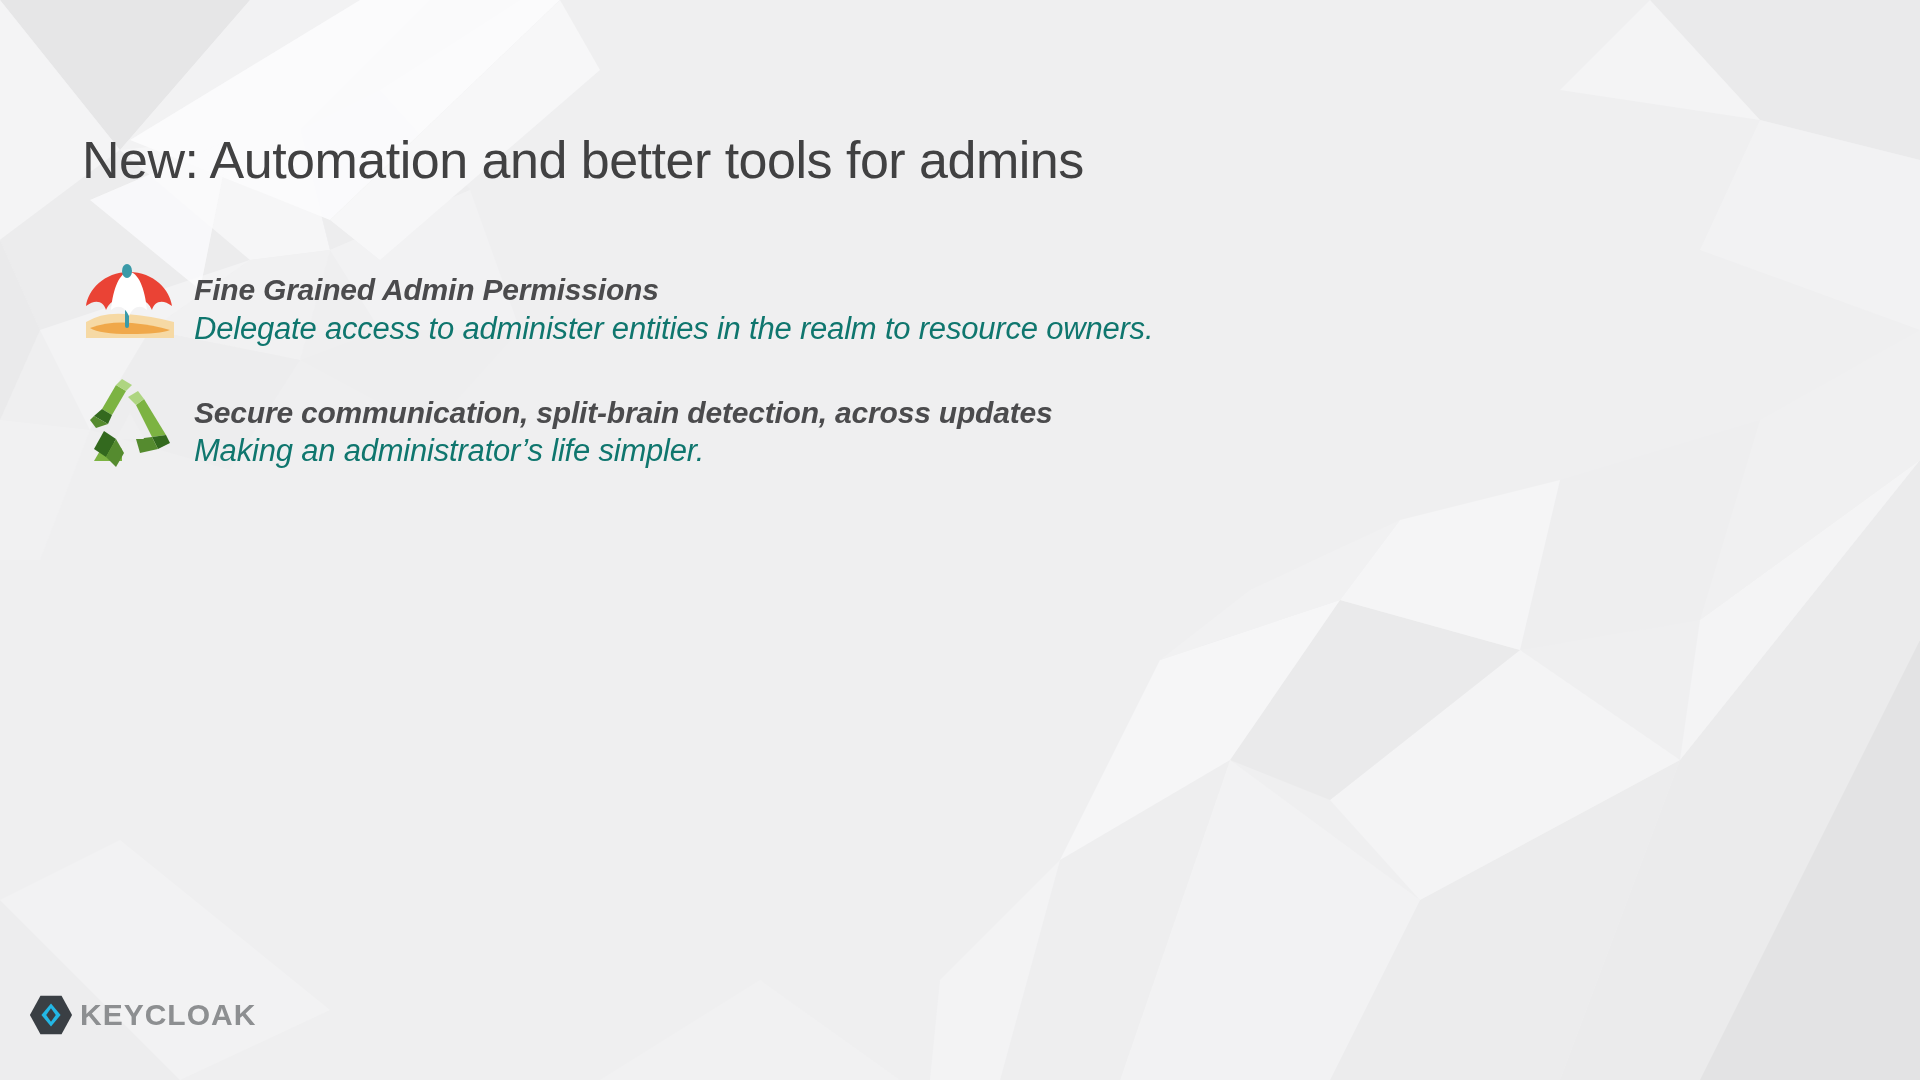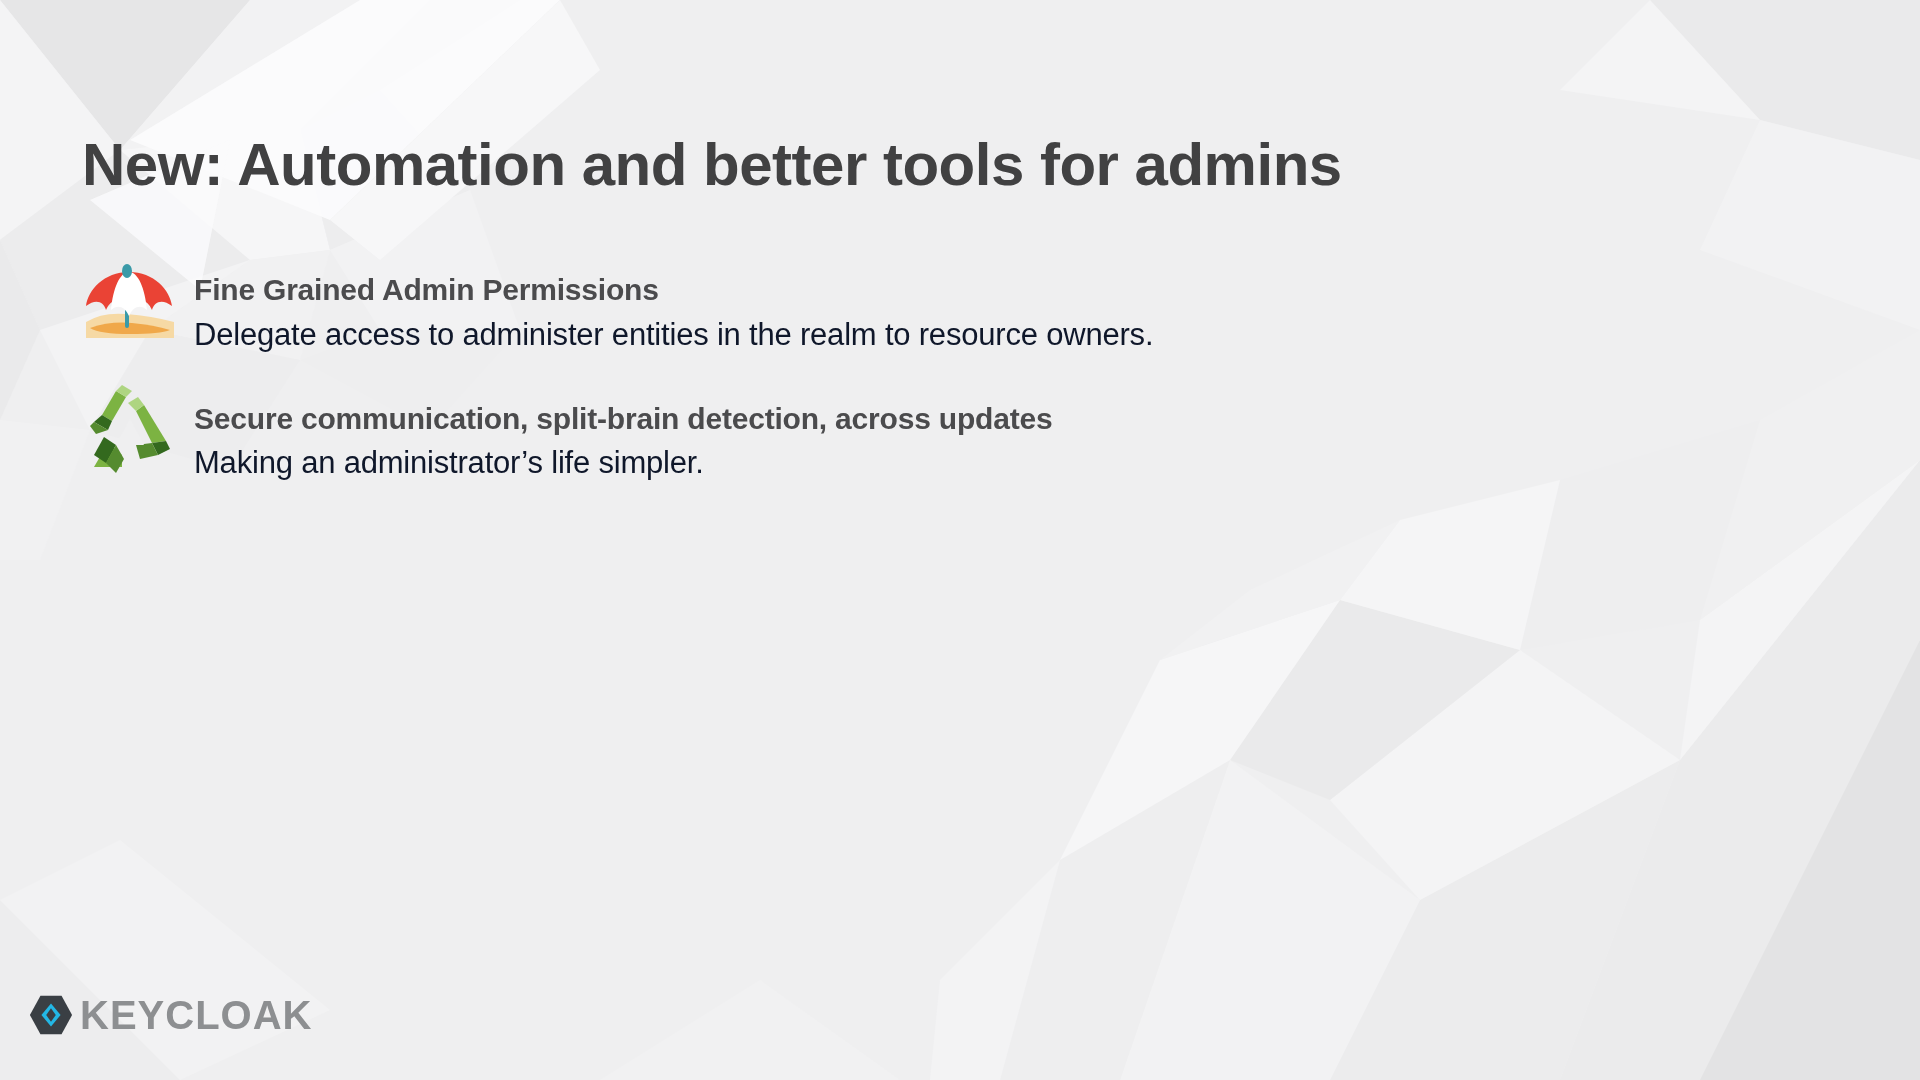--- a/index.html
+++ b/index.html
@@ -15,79 +15,79 @@
     overflow: hidden;
   }
   
   .bg-layer { position: absolute; inset: 0; }
   .bg-layer svg { display: block; width: 1920px; height: 1080px; }
 
   
   .title {
     position: absolute;
     left: 82px; top: 130px;
-    font-size: 60px;
-    font-weight: 700;
+    font-size: 52px;
+    font-weight: 400;
     letter-spacing: -0.5px;
     color: #414142;
     white-space: nowrap;
   }
 
   
   .bullets {
     position: absolute;
     left: 82px; top: 252px;
     width: 1700px;
   }
   .bullet {
     display: flex;
     align-items: flex-start;
     margin-bottom: 26px;
+    font-style: italic;
   }
   .bullet-icon {
     flex: 0 0 auto;
     width: 96px;
     height: 96px;
     margin-right: 16px;
     position: relative;
   }
   .bullet-icon svg { display: block; width: 96px; height: 96px; }
   .bullet-text { padding-top: 20px; }
   .bullet-heading {
     font-size: 30px;
     font-weight: bold;
     color: #4b4b4d;
     line-height: 1.22;
     letter-spacing: -0.2px;
   }
   .bullet-desc {
     font-size: 31px;
     font-weight: 400;
-    color: #0f172a;
+    color: #0f766e;
     line-height: 1.30;
     letter-spacing: -0.2px;
-    margin-top: 6px;
   }
 
   
   .bullet.b1 .bullet-icon { margin-top: -2px; }
   .bullet.b2 { margin-top: 2px; }
   .bullet.b3 { margin-top: 2px; }
 
   
   .footer-logo {
     position: absolute;
     left: 28px; bottom: 42px;
     display: flex;
     align-items: center;
   }
   .footer-logo .mark { width: 46px; height: 46px; margin-right: 6px; }
   .footer-logo .mark svg { display:block; width: 46px; height: 46px; }
   .footer-logo .wordmark {
-    font-size: 40px;
+    font-size: 30px;
     font-weight: bold;
     letter-spacing: 1px;
     color: #8d8f91;
   }
 </style>
 </head>
 <body>
 
 <div class="slide">
 

